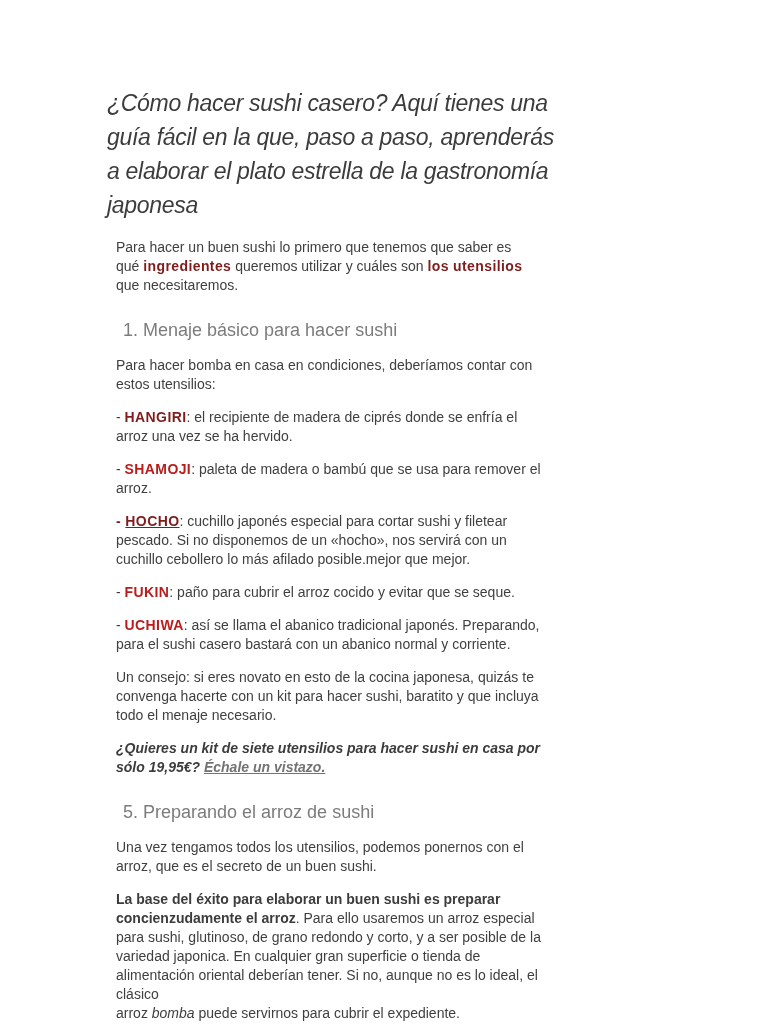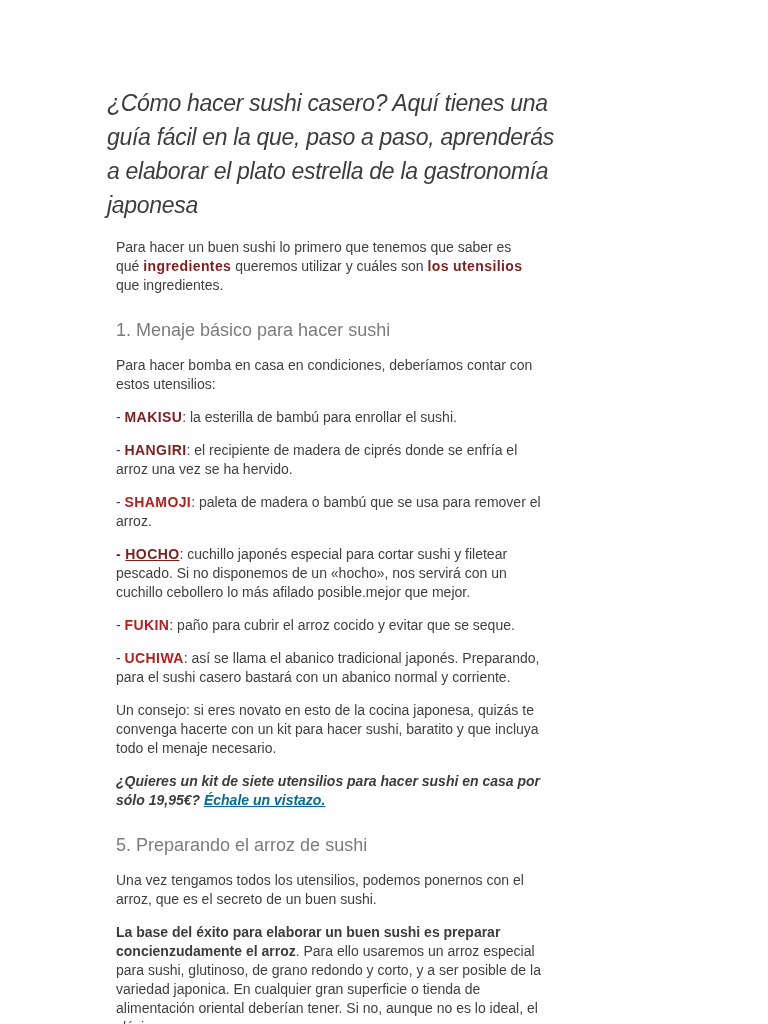--- a/index.html
+++ b/index.html
@@ -27,57 +27,56 @@
     font-weight: 400;
     letter-spacing: -0.3px;
     color: #3c3c3c;
     margin: 0 0 16px 0;
   }
   h2.section-heading {
     font-size: 18px;
     line-height: 22px;
     font-weight: 400;
     color: #7c7c7c;
-    margin: 24px 0 15px 9px;
+    margin: 24px 0 15px 16px;
   }
   p { margin: 14px 9px; }
   .accent { color: #7f1d1d; }
   .term {
     font-weight: 700;
     letter-spacing: 0.4px;
   }
   .term-dark { color: #b91c1c; }
   .link-underline { text-decoration: underline; cursor: pointer; }
   .promo {
     font-weight: 700;
     font-style: italic;
     color: #3c3c3c;
   }
   .promo a {
-    color: #0369a1;
+    color: #737373;
     text-decoration: underline;
     cursor: pointer;
   }
   strong { font-weight: 700; color: #3c3c3c; }
   em.variety { font-style: italic; }
 </style>
 </head>
 <body>
 
 <div class="page">
 
   <h1 class="title">¿Cómo hacer sushi casero? Aquí tienes una guía fácil en la que, paso a paso, aprenderás a elaborar el plato estrella de la gastronomía japonesa</h1>
 
-  <p><span>Para hacer un buen sushi lo primero que tenemos que saber es</span><br><span>qué </span><span class="accent term">ingredientes</span><span> queremos utilizar y cuáles son </span><span class="accent term">los utensilios</span><span> que ingredientes.</span></p>
+  <p><span>Para hacer un buen sushi lo primero que tenemos que saber es</span><br><span>qué </span><span class="accent term">ingredientes</span><span> queremos utilizar y cuáles son </span><span class="accent term">los utensilios</span><span> que necesitaremos.</span></p>
 
   <h2 class="section-heading">1. Menaje básico para hacer sushi</h2>
 
   <p>Para hacer bomba en casa en condiciones, deberíamos contar con estos utensilios:</p>
 
-  <p><span>- </span><span class="term accent">MAKISU</span><span>: la esterilla de bambú para enrollar el sushi.</span></p>
 
   <p><span>- </span><span class="term accent">HANGIRI</span><span>: el recipiente de madera de ciprés donde se enfría el arroz una vez se ha hervido.</span></p>
 
   <p><span>- </span><span class="term term-dark">SHAMOJI</span><span>: paleta de madera o bambú que se usa para remover el arroz.</span></p>
 
   <p><span class="term accent">- </span><span class="term accent link-underline">HOCHO</span><span>: cuchillo japonés especial para cortar sushi y filetear pescado. Si no disponemos de un «hocho», nos servirá con un cuchillo cebollero lo más afilado posible.mejor que mejor.</span></p>
 
   <p><span>- </span><span class="term term-dark">FUKIN</span><span>: paño para cubrir el arroz cocido y evitar que se seque.</span></p>
 
   <p><span>- </span><span class="term term-dark">UCHIWA</span><span>: así se llama el abanico tradicional japonés. Preparando, para el sushi casero bastará con un abanico normal y corriente.</span></p>

